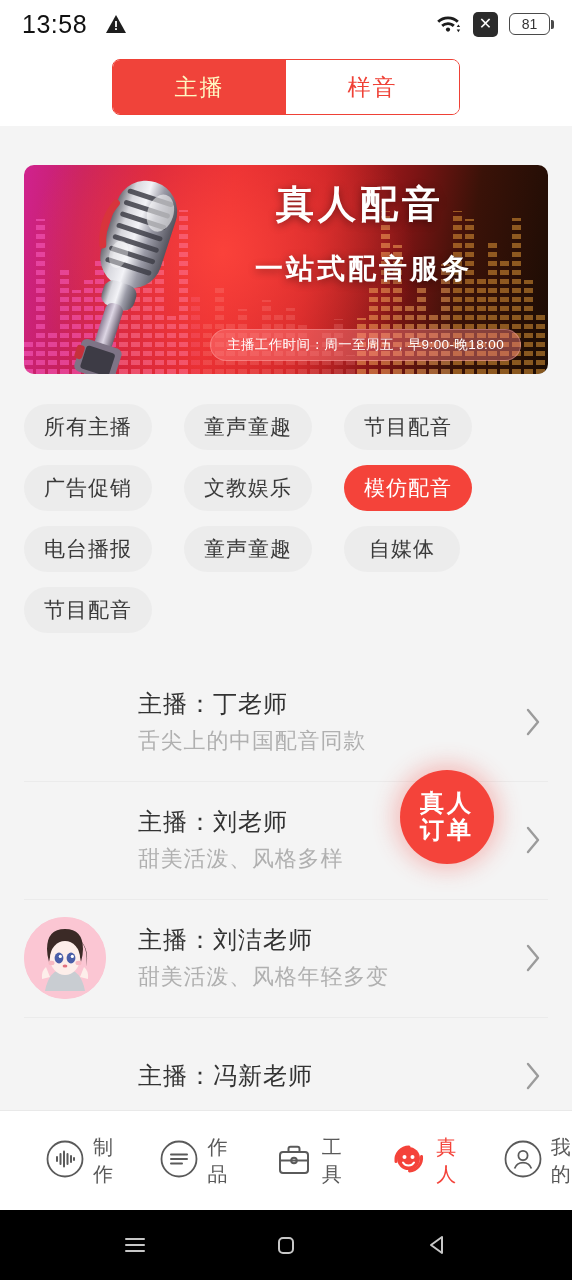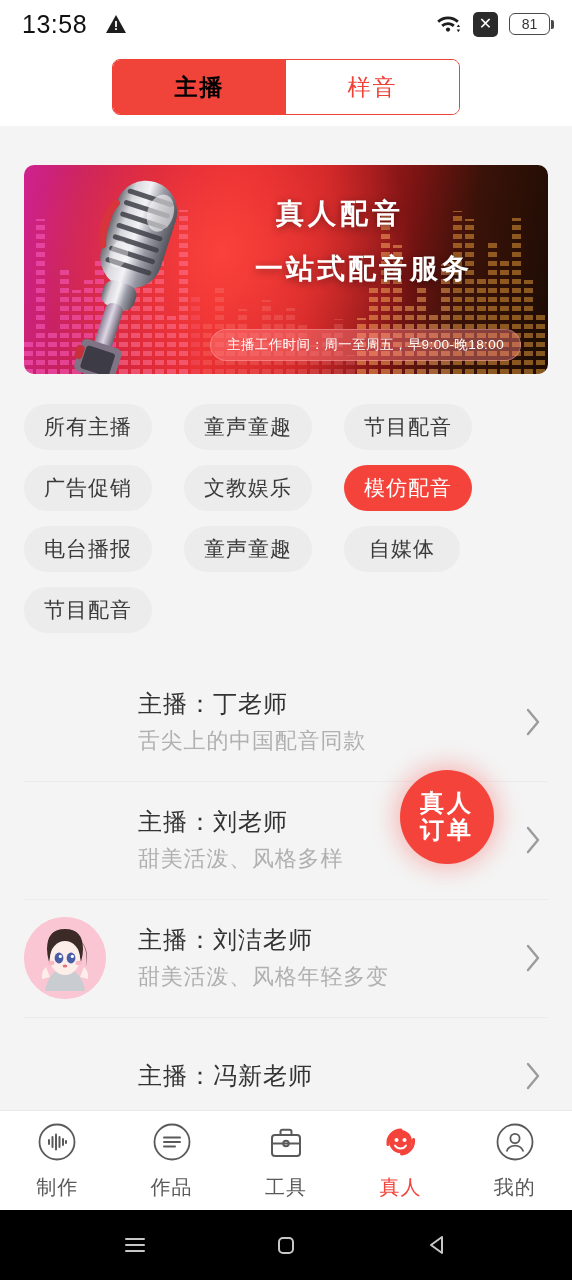--- a/index.html
+++ b/index.html
@@ -43,21 +43,21 @@
   .segment {
     display: flex; width: 348px; height: 56px;
     border-radius: 8px; overflow: hidden;
     border: 1.5px solid #ef4136;
   }
   .seg-btn {
     flex: 1; display: flex; align-items: center; justify-content: center;
     font-size: 23px; letter-spacing: 2px; cursor: pointer;
     background: #ffffff; color: #ef4136;
   }
-  .seg-btn.active { background: #f0433a; color: #000000; font-weight: bold; }
+  .seg-btn.active { background: #f0433a; color: #fef9c3; }
 
   
   .content {
     position: absolute; top: 126px; left: 0; width: 572px; height: 985px;
     background: #f4f4f4; overflow: hidden;
   }
 
   
   .banner {
     position: relative; margin: 39px 24px 0 24px; height: 209px;
@@ -69,22 +69,22 @@
   }
   .bar-field { position: absolute; inset: 0; }
   .bar-field i {
     position: absolute; bottom: 0; width: 9px; display: block;
     background-image: repeating-linear-gradient(
       to top, currentColor 0px, currentColor 5px, transparent 5px, transparent 9px);
     opacity: .55;
   }
   .mic { position: absolute; left: 22px; bottom: -10px; width: 160px; height: 215px; }
   .bn-title {
-    position: absolute; left: 252px; top: 30px;
-    font-size: 28px; font-weight: 700; color: #fff; letter-spacing: 4px;
+    position: absolute; left: 252px; top: 14px;
+    font-size: 38px; font-weight: 700; color: #fff; letter-spacing: 4px;
     text-shadow: 0 2px 8px rgba(0,0,0,.45);
   }
   .bn-sub {
     position: absolute; left: 231px; top: 85px;
     font-size: 28px; font-weight: 700; color: #fff; letter-spacing: 3px;
     text-shadow: 0 2px 8px rgba(0,0,0,.45);
   }
   .bn-pill {
     position: absolute; left: 186px; top: 134px; height: 31px;
     padding: 16px 17px; border-radius: 16px;
@@ -141,22 +141,22 @@
   }
   .fab span { font-size: 24px; font-weight: 700; letter-spacing: 3px; }
 
   
   .tabbar {
     position: absolute; left: 0; bottom: 70px; width: 572px; height: 100px;
     background: #ffffff; border-top: 1px solid #e9e9e9;
     display: flex; align-items: center; z-index: 8;
   }
   .tabitem {
-    flex: 1; display: flex; flex-direction: column; align-items: center;
-    gap: 7px; cursor: pointer; color: #5a5a5a;
+    flex: 1; display: flex; flex-direction: row; align-items: center;
+    gap: 7px; cursor: pointer; color: #5a5a5a; padding-left: 44px;
   }
   .tabitem.active { color: #f4433a; }
   .tabitem .tl { font-size: 20px; letter-spacing: 1px; }
 
   
   .navbar {
     position: absolute; left: 0; bottom: 0; width: 572px; height: 70px;
     background: #000; display: flex; align-items: center; justify-content: space-around;
     padding: 0 60px;
   }

